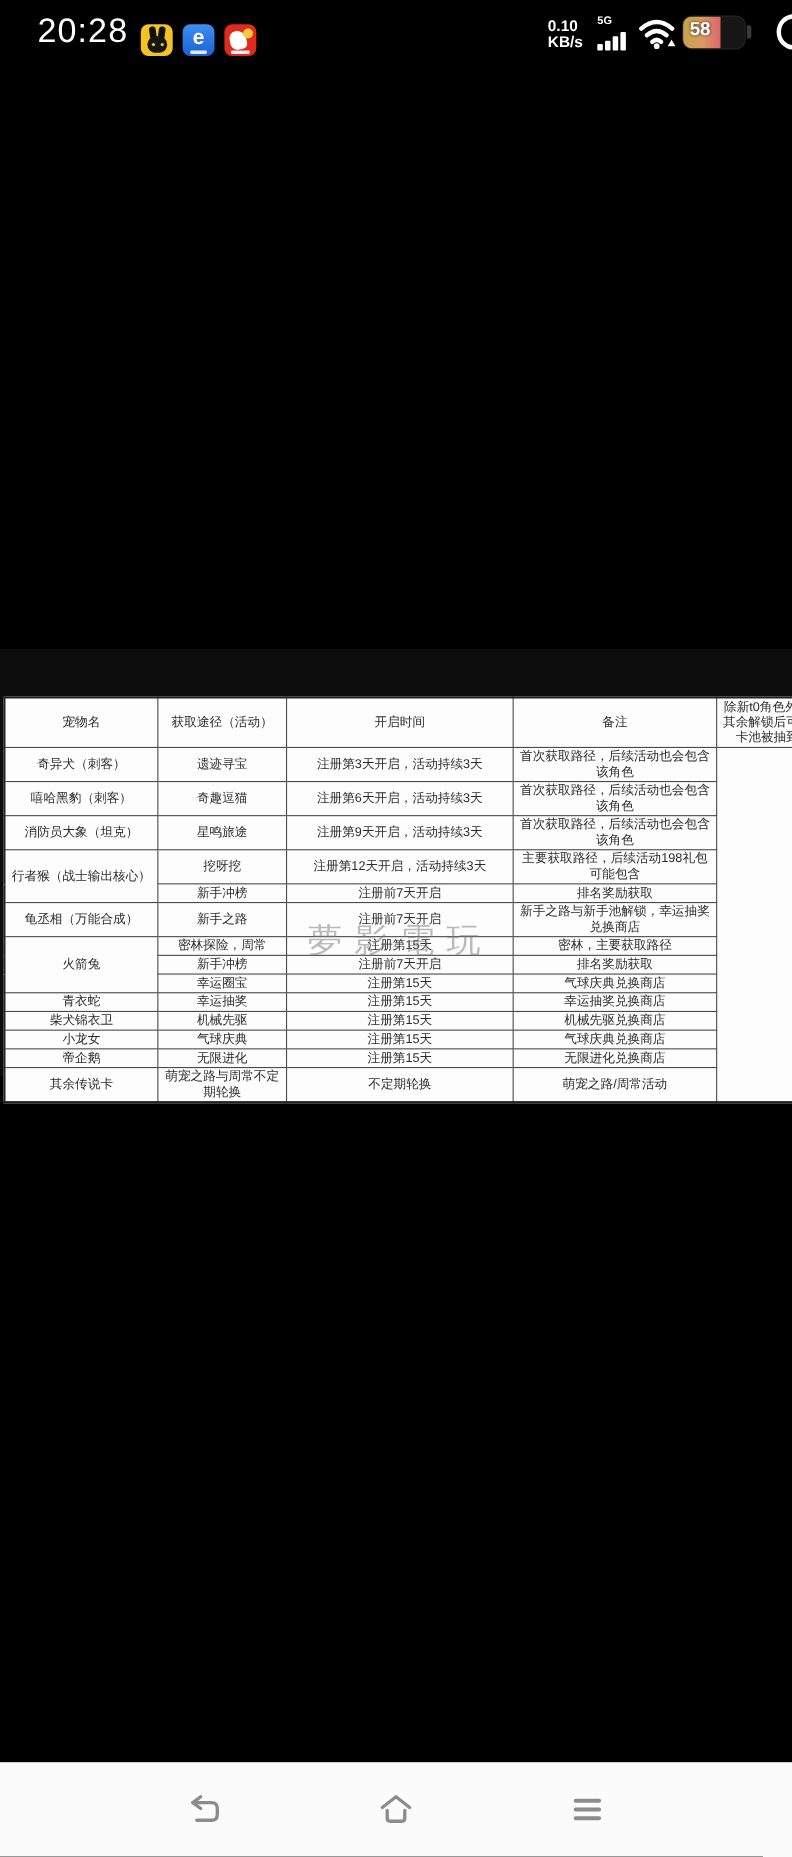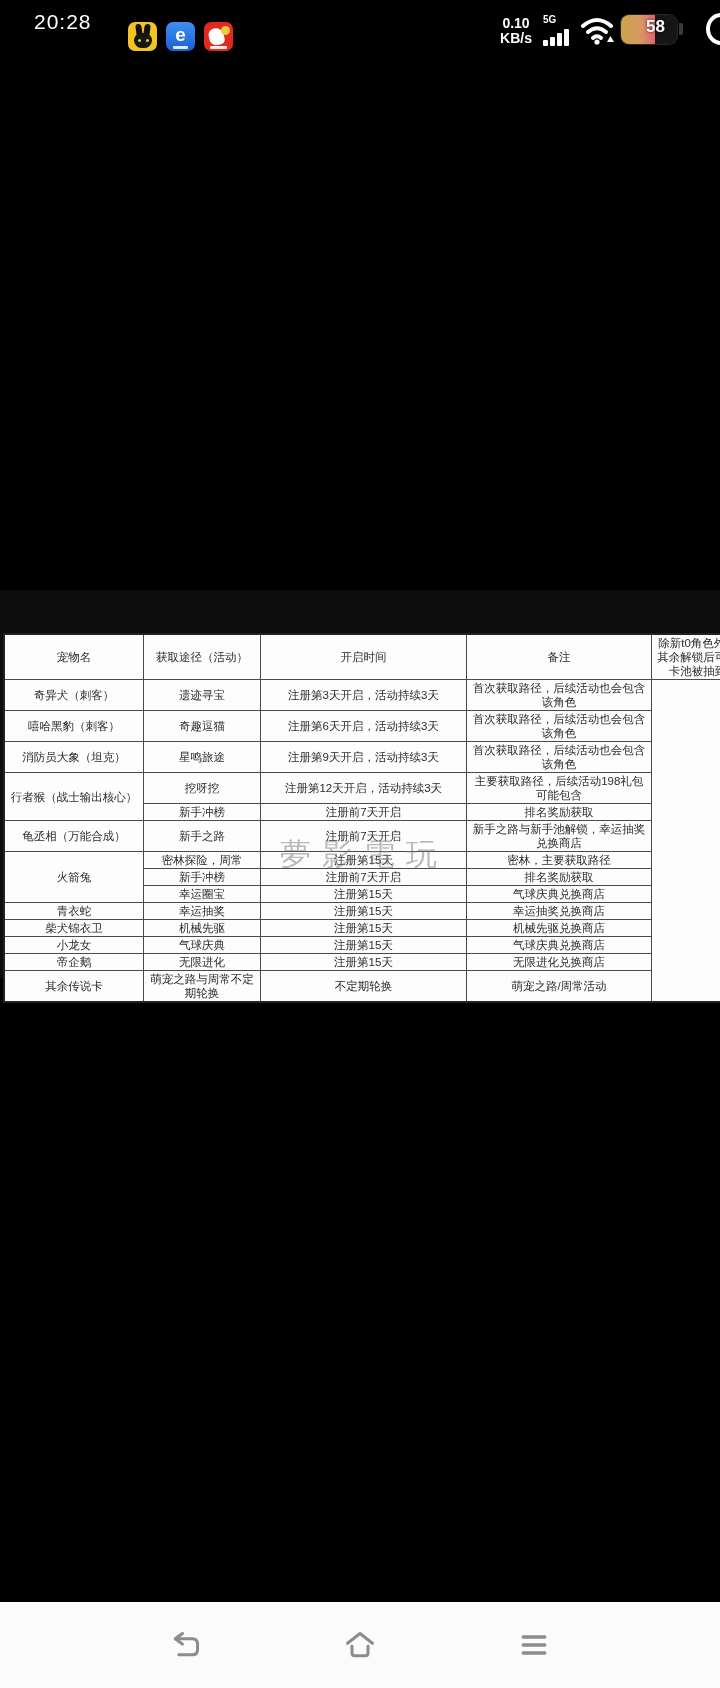--- a/index.html
+++ b/index.html
@@ -1,51 +1,51 @@
 <!DOCTYPE html>
 <html><head>
 <meta charset="utf-8">
 <style>
   html,body{margin:0;padding:0;background:#000;}
   body{width:720px;height:1688px;position:relative;overflow:hidden;
        font-family:"Liberation Sans","DejaVu Sans",sans-serif;}
 
   
   .statusbar{position:absolute;left:0;top:0;width:720px;height:60px;color:#fff;}
-  .time{position:absolute;left:34px;top:10px;font-size:21px;font-weight:500;letter-spacing:1px;}
+  .time{position:absolute;left:34px;top:10px;font-size:31px;font-weight:500;letter-spacing:1px;}
   .appicons{position:absolute;left:128px;top:22px;display:flex;gap:9px;}
   .appicon{width:29px;height:29px;border-radius:7px;position:relative;overflow:hidden;}
   .appicon.yellow{background:#f2c322;}
   .appicon.yellow .ear{position:absolute;width:6px;height:13px;background:#111;border-radius:3px;top:2px;}
   .appicon.yellow .ear.e1{left:8px;transform:rotate(-8deg);}
   .appicon.yellow .ear.e2{left:16px;transform:rotate(8deg);}
   .appicon.yellow .face{position:absolute;left:6px;top:11px;width:18px;height:15px;background:#161616;border-radius:8px;}
   .appicon.yellow .eye{position:absolute;width:3px;height:3px;background:#f2c322;border-radius:50%;top:17px;}
   .appicon.yellow .eye.y1{left:10px;}.appicon.yellow .eye.y2{left:18px;}
   .appicon.blue{background:linear-gradient(180deg,#3f8ef0,#1b5fd6);color:#fff;
       font-weight:bold;font-size:19px;text-align:center;line-height:26px;}
   .appicon.blue .sub{position:absolute;bottom:2px;left:7px;width:15px;height:3px;background:rgba(255,255,255,.85);border-radius:1px;}
   .appicon.red{background:#e02a1f;}
   .appicon.red .fig{position:absolute;left:5px;top:6px;width:15px;height:17px;background:#fff;border-radius:7px 9px 5px 7px;transform:rotate(-12deg);}
   .appicon.red .coin{position:absolute;right:3px;top:4px;width:9px;height:9px;background:#f3c93e;border-radius:50%;}
   .appicon.red .sub{position:absolute;bottom:2px;left:6px;width:17px;height:3px;background:rgba(255,255,255,.9);border-radius:1px;}
 
-  .netspeed{position:absolute;left:498px;top:16px;text-align:center;width:36px;
+  .netspeed{position:absolute;left:498px;top:16px;text-align:left;width:36px;
       font-size:14px;font-weight:bold;line-height:15px;}
   .sigblock{position:absolute;left:543px;top:13px;width:34px;}
   .sig5g{font-size:10px;font-weight:bold;line-height:14px;}
   .sigbars{display:flex;align-items:flex-end;gap:2px;margin-top:2px;height:17px;}
   .sigbars i{display:block;width:5px;background:#fff;border-radius:1px;}
   .wifi{position:absolute;left:580px;top:16px;}
   .battery{position:absolute;left:621px;top:15px;width:56px;height:29px;border-radius:8px;
       background:#161616;overflow:hidden;box-shadow:0 0 0 1px rgba(255,255,255,.15);}
   .battfill{position:absolute;left:0;top:0;bottom:0;width:34px;
       background:linear-gradient(90deg,#c9a44c 0%,#d79a62 55%,#e0636e 100%);}
   .battpct{position:absolute;left:6px;top:2px;font-size:17px;font-weight:bold;color:#fff;
-      text-shadow:0 0 3px rgba(0,0,0,.8);margin-left:19px;}
+      text-shadow:0 0 3px rgba(0,0,0,.8);}
   .battnub{position:absolute;left:679px;top:23px;width:4px;height:12px;background:#3a3a3a;border-radius:0 2px 2px 0;}
   .edge-crescent{position:absolute;left:706px;top:13px;width:30px;height:32px;border:4px solid #fff;
       border-radius:50%;box-sizing:border-box;}
 
   
   .photo{position:absolute;left:0;top:590px;width:720px;height:388px;background:#0d0d0d;}
   .tablewrap{position:absolute;left:3px;top:633px;width:708px;background:#fdfdfd;}
   table.pets{border-collapse:collapse;width:708px;height:334px;table-layout:fixed;
       font-size:11.5px;color:#2b2b2b;background:#fdfdfd;}
   table.pets td,table.pets th{border:1px solid #4a4a4a;text-align:center;vertical-align:middle;

